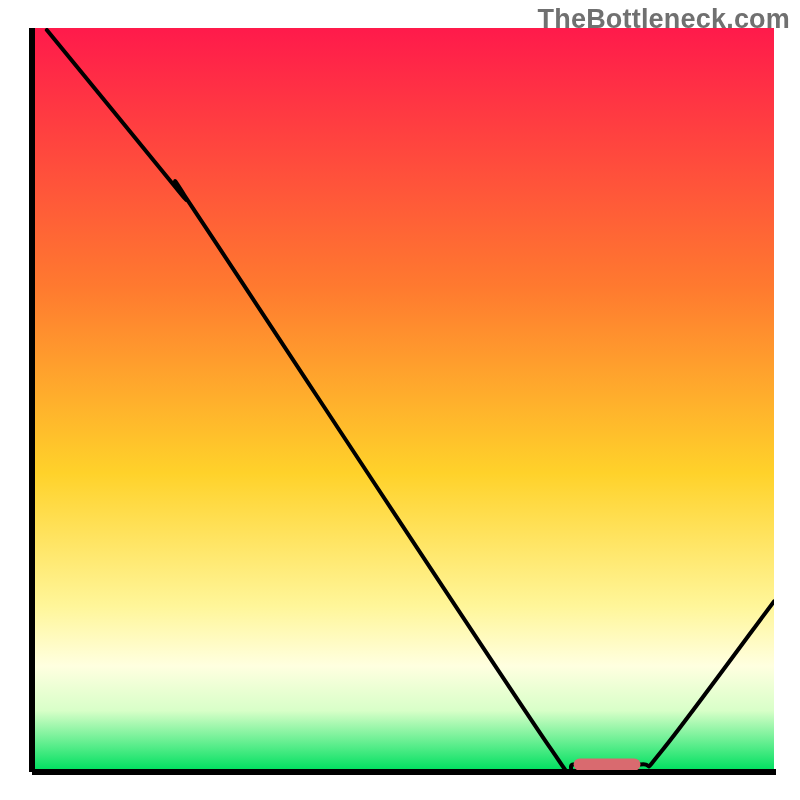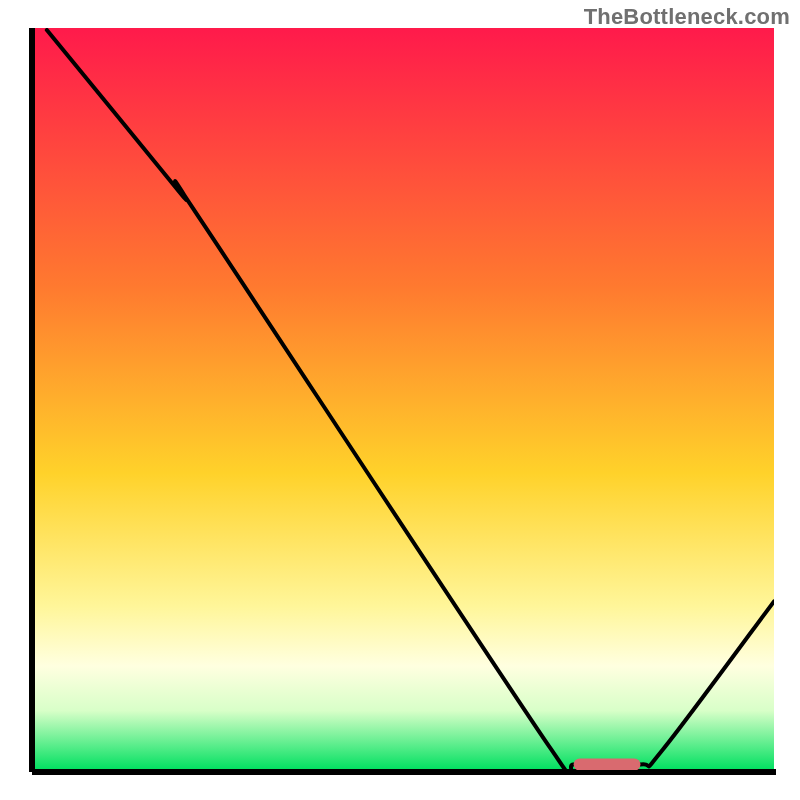--- a/index.html
+++ b/index.html
@@ -12,21 +12,21 @@
   }
   .chart-container {
     position: relative;
     width: 800px;
     height: 800px;
   }
   .attribution {
     position: absolute;
     top: 4px;
     right: 10px;
-    font-size: 22px;
+    font-size: 27px;
     font-weight: bold;
     color: #707070;
     letter-spacing: 0.2px;
     z-index: 5;
   }
   svg {
     display: block;
   }
 </style>
 </head>

